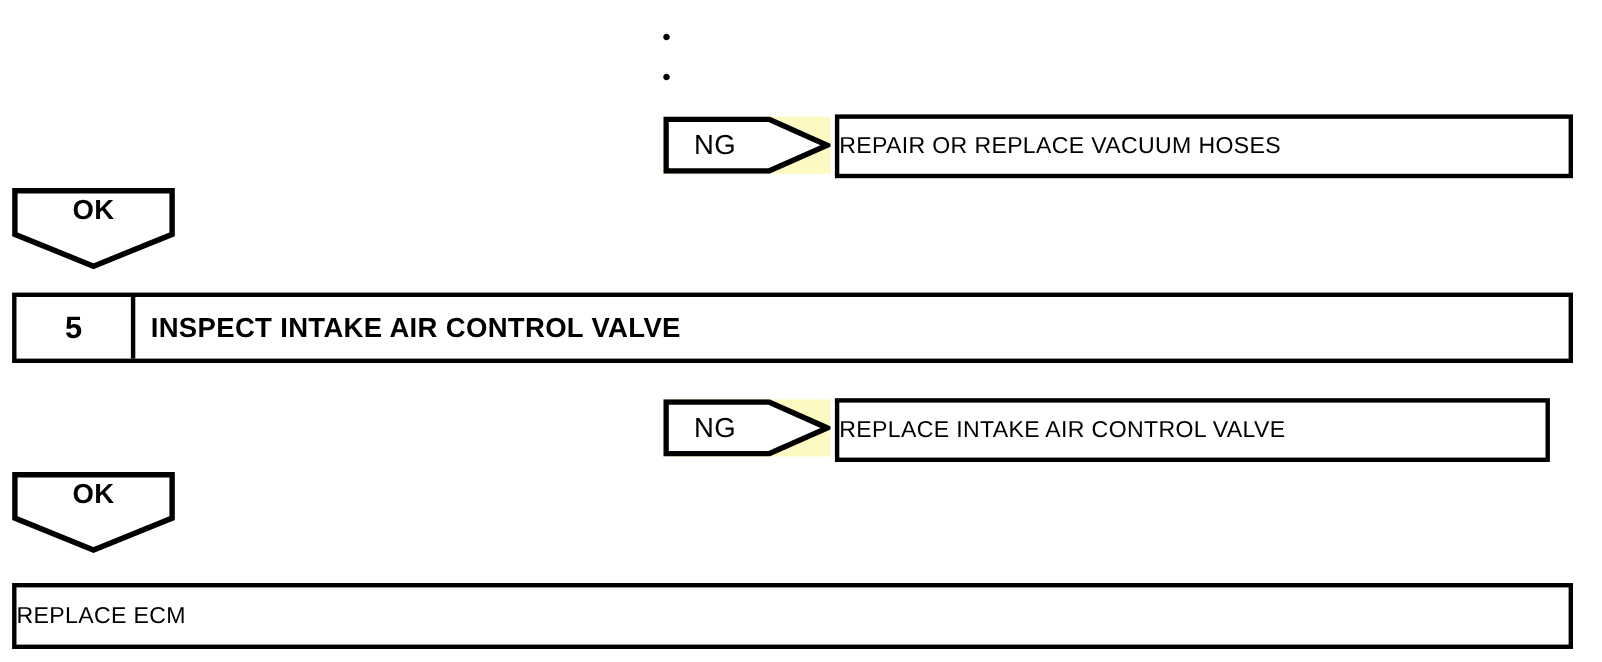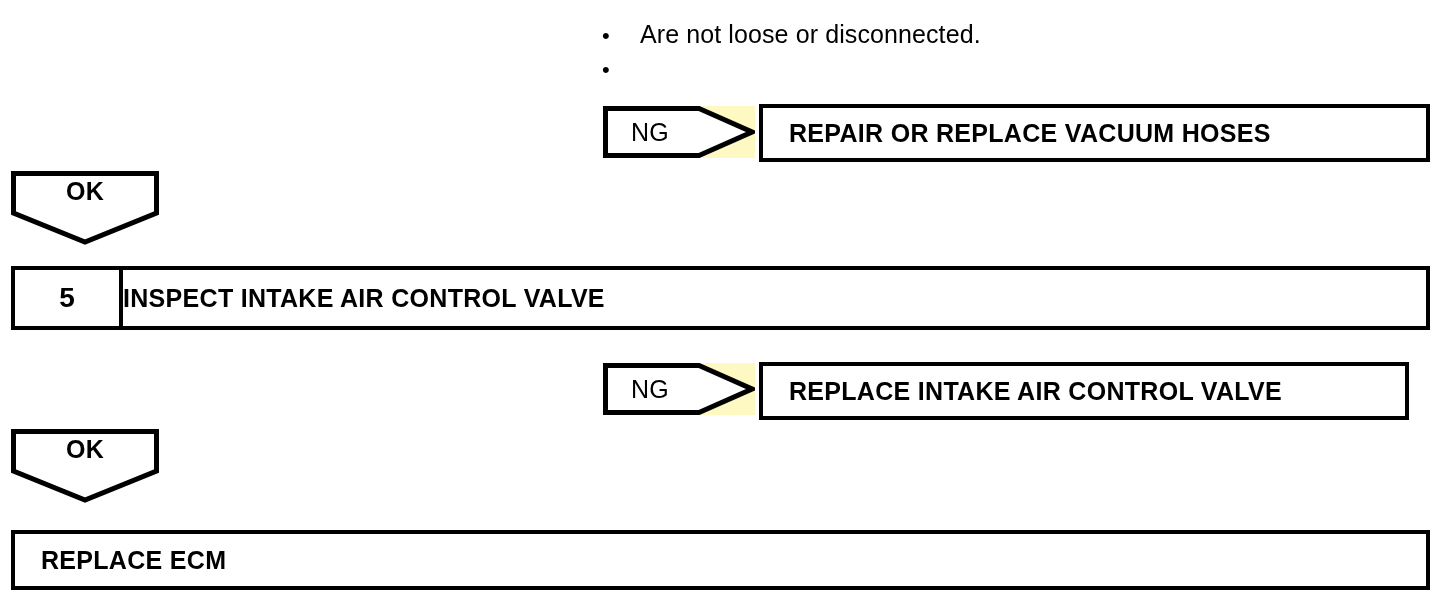--- a/index.html
+++ b/index.html
@@ -49,25 +49,25 @@
   
   .result-box {
     position: absolute;
     box-sizing: border-box;
     border: 4px solid #000000;
     background: #ffffff;
     display: flex;
     align-items: center;
   }
   .result-label {
-    font-size: 25px;
-    font-weight: bold;
+    font-size: 21px;
+    font-weight: normal;
     letter-spacing: 0.3px;
     white-space: nowrap;
-    padding-left: 26px;
+    padding-left: 0;
   }
 
   
   .ng-arrow {
     position: absolute;
     box-sizing: border-box;
     background: #fef9c3;
   }
   .ng-arrow svg {
     position: absolute;
@@ -128,35 +128,35 @@
     border-right: 4px solid #000000;
     display: flex;
     align-items: center;
     justify-content: center;
     font-size: 28px;
     font-weight: bold;
   }
   .step-title {
     display: flex;
     align-items: center;
+    padding-left: 14px;
     font-size: 25px;
     font-weight: bold;
     letter-spacing: 0.3px;
     white-space: nowrap;
   }
 </style>
 </head>
 <body>
 
 <div id="flowchart">
 
   <div class="bullet-list">
     <div class="bullet-row">
       <span class="bullet-mark">•</span>
-      <span class="bullet-text">Are not loose or disconnected.</span>
     </div>
     <div class="bullet-row">
       <span class="bullet-mark">•</span>
     </div>
   </div>
 
   <div class="ng-arrow" style="left:603px; top:106px; width:152px; height:52px;">
     <svg width="152" height="52" viewBox="0 0 152 52">
       <polygon points="2.5,2.5 96,2.5 149,26 96,49.5 2.5,49.5" fill="#ffffff" stroke="#000000" stroke-width="5" stroke-linejoin="miter"></polygon>
     </svg>

